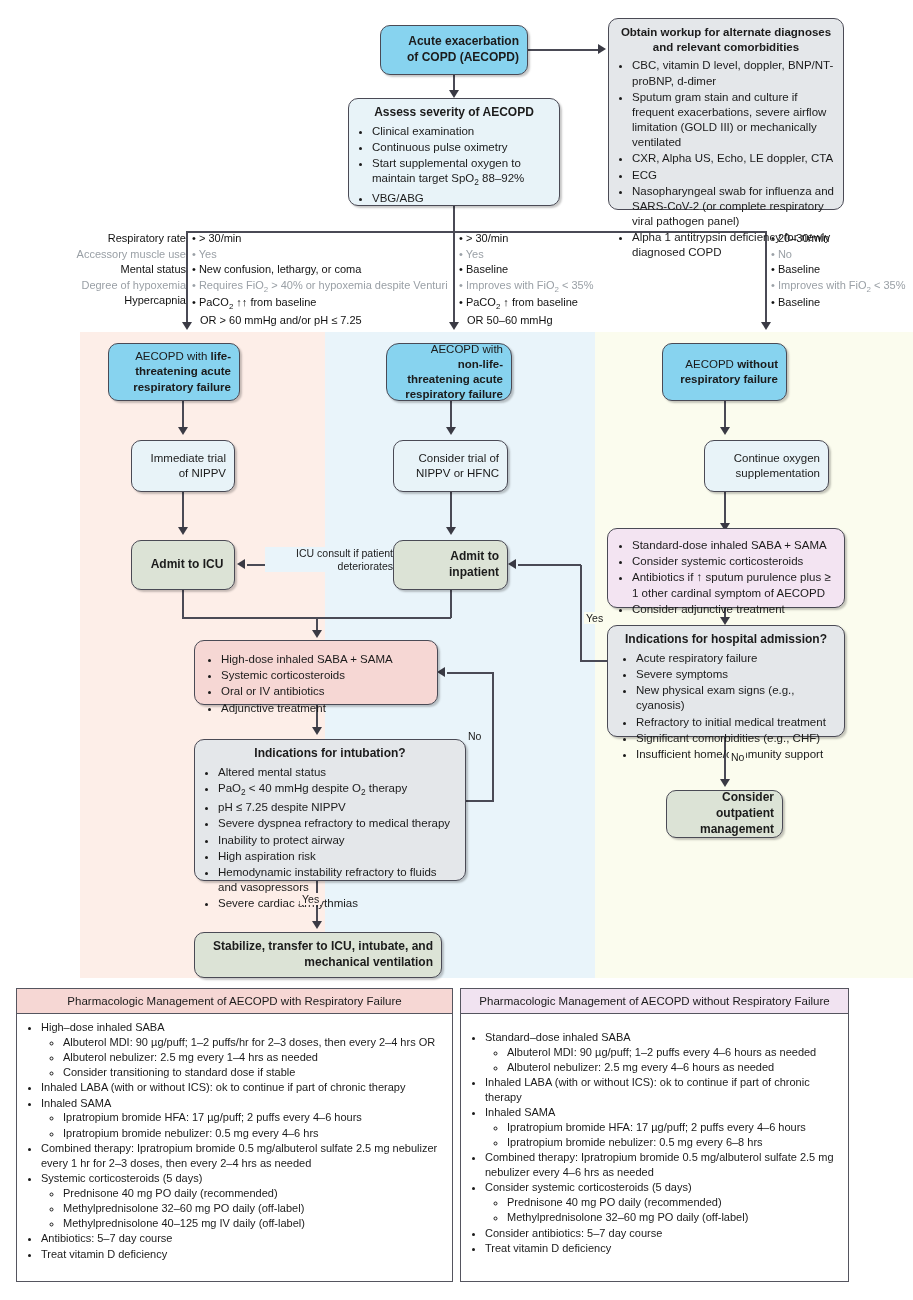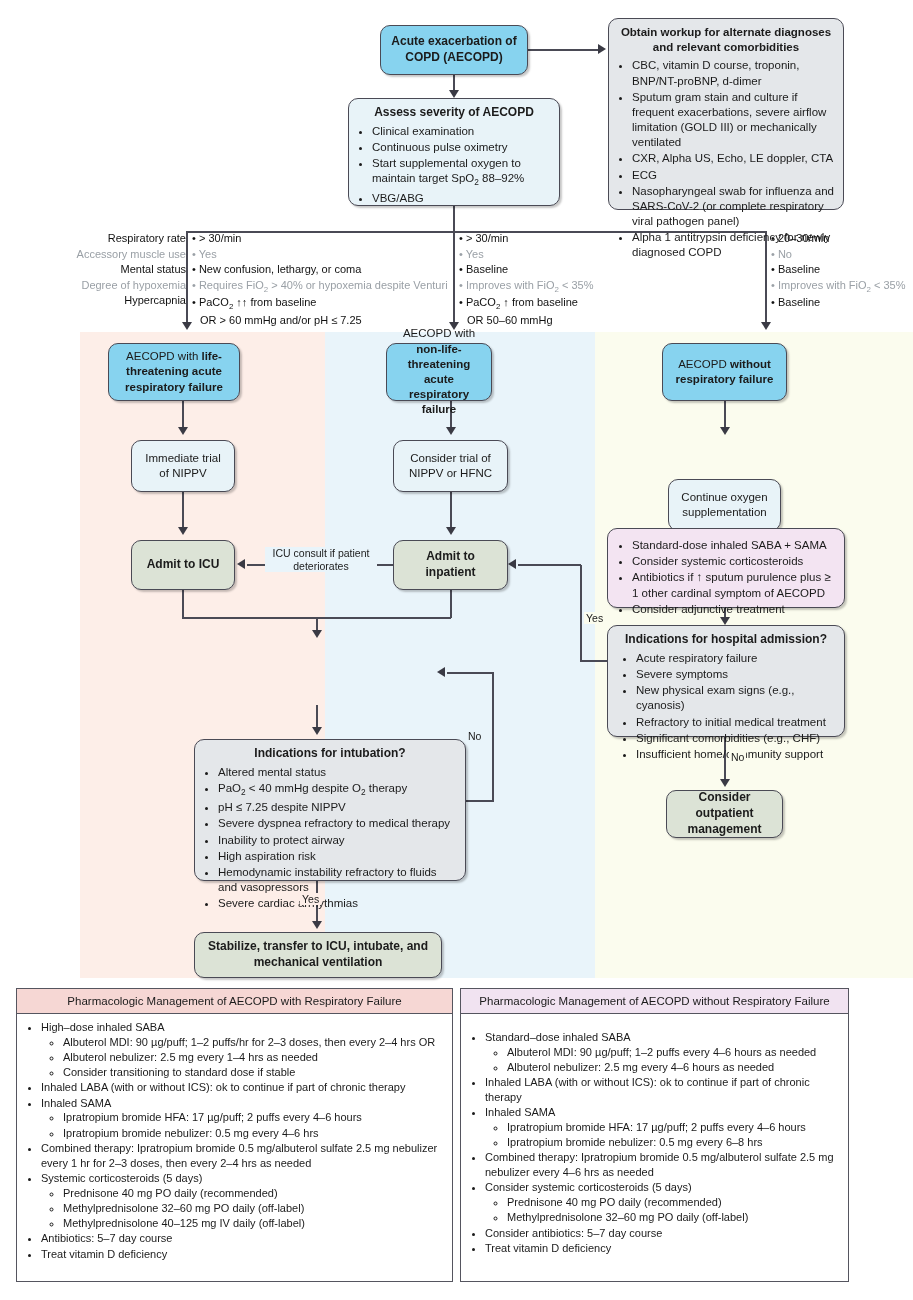--- a/index.html
+++ b/index.html
@@ -9,21 +9,21 @@
   
   .band{position:absolute;z-index:0;}
   .band-pink{left:80px;top:332px;width:245px;height:646px;background:#fdeee8;}
   .band-blue{left:325px;top:332px;width:270px;height:646px;background:#e9f4fa;}
   .band-yellow{left:595px;top:332px;width:325px;height:646px;background:#fbfcee;}
 
   
   .node{position:absolute;z-index:3;box-sizing:border-box;border:1.4px solid #4a4a55;
         border-radius:10px;padding:6px 8px;font-size:11.5px;line-height:1.32;}
   .node.shadow{box-shadow:2px 2px 2px rgba(0,0,0,.22);}
-  .ctr{text-align:center;}
+  .ctr{text-align:right;padding-left:16px;}
   .bold{font-weight:bold;}
 
   .blue{background:#87d3ef;}
   .paleblue{background:#e8f3f8;}
   .grey{background:#e4e7ea;}
   .green{background:#dce3d6;}
   .pink{background:#f6d7d4;}
   .purple{background:#f3e4f2;}
 
   .node ul{margin:3px 0 0 0;padding-left:15px;}
@@ -70,21 +70,21 @@
   <div class="band band-blue"></div>
   <div class="band band-yellow"></div>
 
   <div class="node blue shadow ctr bold" style="left:380px;top:25px;width:148px;height:50px;display:flex;align-items:center;justify-content:center;font-size:12px;">
     <span>Acute exacerbation of COPD (AECOPD)</span>
   </div>
 
   <div class="node grey" style="left:608px;top:18px;width:236px;height:192px;">
     <div class="hd">Obtain workup for alternate diagnoses and relevant comorbidities</div>
     <ul>
-      <li>CBC, vitamin D course, troponin, BNP/NT-proBNP, d-dimer</li>
+      <li>CBC, vitamin D level, doppler, BNP/NT-proBNP, d-dimer</li>
       <li>Sputum gram stain and culture if frequent exacerbations, severe airflow limitation (GOLD III) or mechanically ventilated</li>
       <li>CXR, Alpha US, Echo, LE doppler, CTA</li>
       <li>ECG</li>
       <li>Nasopharyngeal swab for influenza and SARS-CoV-2 (or complete respiratory viral pathogen panel)</li>
       <li>Alpha 1 antitrypsin deficiency for newly diagnosed COPD</li>
     </ul>
   </div>
 
   <div class="ln lnh" style="left:528px;top:49px;width:72px;"></div>
   <div class="arw arw-r" style="left:598px;top:44px;"></div>
@@ -141,41 +141,41 @@
     <div class="val val-strong">• <span>20–30/min</span></div>
     <div class="val val-soft">• <span>No</span></div>
     <div class="val val-strong">• <span>Baseline</span></div>
     <div class="val val-soft">• Improves with FiO<sub>2</sub> &lt; 35%</div>
     <div class="val val-strong">• <span>Baseline</span></div>
   </div>
 
   <div class="node blue shadow ctr" style="left:108px;top:343px;width:132px;height:58px;display:flex;align-items:center;justify-content:center;">
     <span>AECOPD with <b>life-threatening acute respiratory failure</b></span>
   </div>
-  <div class="node blue shadow ctr" style="left:386px;top:343px;width:106px;height:58px;display:flex;align-items:center;justify-content:center;">
+  <div class="node blue shadow ctr" style="left:386px;top:343px;width:126px;height:58px;display:flex;align-items:center;justify-content:center;border-radius:13px;">
     <span>AECOPD with <b>non-life-threatening acute respiratory failure</b></span>
   </div>
   <div class="node blue shadow ctr" style="left:662px;top:343px;width:125px;height:58px;display:flex;align-items:center;justify-content:center;">
     <span>AECOPD <b>without respiratory failure</b></span>
   </div>
 
   <div class="ln lnv" style="left:182px;top:401px;height:29px;"></div>
   <div class="arw arw-d" style="left:178px;top:427px;"></div>
   <div class="ln lnv" style="left:450px;top:401px;height:29px;"></div>
   <div class="arw arw-d" style="left:446px;top:427px;"></div>
   <div class="ln lnv" style="left:724px;top:401px;height:29px;"></div>
   <div class="arw arw-d" style="left:720px;top:427px;"></div>
 
   <div class="node paleblue shadow ctr" style="left:131px;top:440px;width:104px;height:52px;display:flex;align-items:center;justify-content:center;">
     <span>Immediate trial of NIPPV</span>
   </div>
   <div class="node paleblue shadow ctr" style="left:393px;top:440px;width:115px;height:52px;display:flex;align-items:center;justify-content:center;">
     <span>Consider trial of NIPPV or HFNC</span>
   </div>
-  <div class="node paleblue shadow ctr" style="left:668px;top:440px;width:113px;height:52px;display:flex;align-items:center;justify-content:center;margin-top:39px;">
+  <div class="node paleblue shadow ctr" style="left:704px;top:440px;width:125px;height:52px;display:flex;align-items:center;justify-content:center;">
     <span>Continue oxygen supplementation</span>
   </div>
 
   <div class="ln lnv" style="left:182px;top:492px;height:38px;"></div>
   <div class="arw arw-d" style="left:178px;top:527px;"></div>
   <div class="ln lnv" style="left:450px;top:492px;height:38px;"></div>
   <div class="arw arw-d" style="left:446px;top:527px;"></div>
   <div class="ln lnv" style="left:724px;top:492px;height:34px;"></div>
   <div class="arw arw-d" style="left:720px;top:523px;"></div>
 
@@ -198,20 +198,28 @@
       <li>Consider adjunctive treatment</li>
     </ul>
   </div>
 
   <div class="ln lnv" style="left:182px;top:590px;height:28px;"></div>
   <div class="ln lnv" style="left:450px;top:590px;height:28px;"></div>
   <div class="ln lnh" style="left:182px;top:617px;width:269px;"></div>
   <div class="ln lnv" style="left:316px;top:617px;height:16px;"></div>
   <div class="arw arw-d" style="left:312px;top:630px;"></div>
 
+  <div class="node pink shadow" style="left:194px;top:640px;width:244px;height:65px;">
+    <ul style="padding-left:18px;margin-top:5px;">
+      <li>High-dose inhaled SABA + SAMA</li>
+      <li>Systemic corticosteroids</li>
+      <li>Oral or IV antibiotics</li>
+      <li>Adjunctive treatment</li>
+    </ul>
+  </div>
 
   <div class="ln lnv" style="left:316px;top:705px;height:26px;"></div>
   <div class="arw arw-d" style="left:312px;top:727px;"></div>
 
   <div class="node grey shadow" style="left:194px;top:739px;width:272px;height:142px;">
     <div class="hd" style="font-size:12px;">Indications for intubation?</div>
     <ul style="padding-left:15px;">
       <li>Altered mental status</li>
       <li>PaO<sub>2</sub> &lt; 40 mmHg despite O<sub>2</sub> therapy</li>
       <li>pH ≤ 7.25 despite NIPPV</li>

